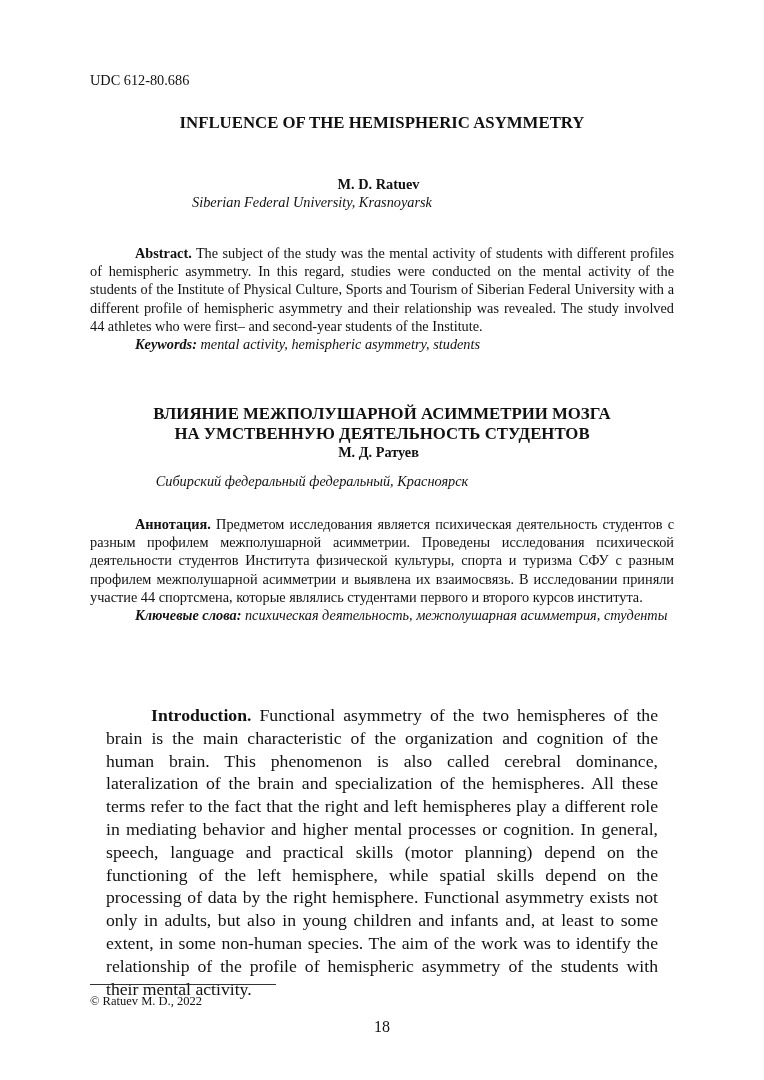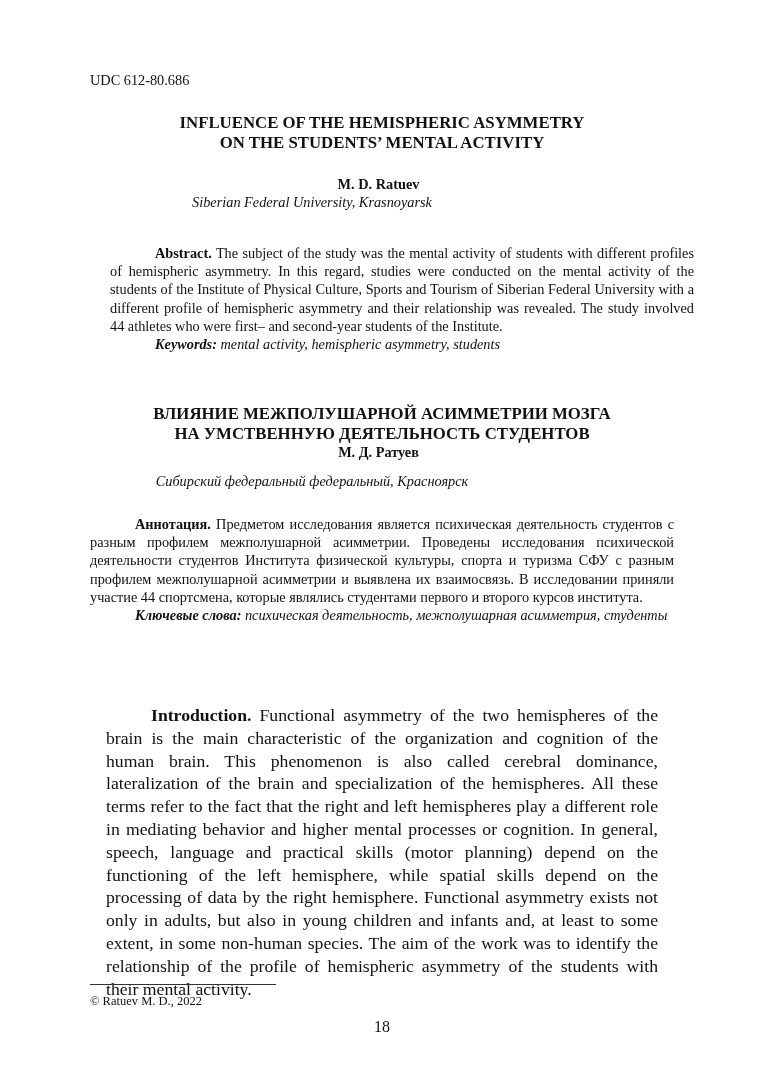--- a/index.html
+++ b/index.html
@@ -10,39 +10,38 @@
     .title { left: 0; width: 764px; text-align: center; font-weight: bold; font-size: 16.8px; line-height: 20px; }
     .title-en { top: 113px; }
     .title-ru { top: 404px; }
     .author { left: 0; width: 757px; text-align: center; font-weight: bold; font-size: 14.3px; }
     .author-en { top: 176px; }
     .author-ru { top: 444px; }
     .affil { left: 0; width: 624px; text-align: center; font-style: italic; font-size: 14.3px; line-height: 19px; }
     .affil-en { top: 193px; }
     .affil-ru { top: 472px; }
     .abstract { left: 90px; width: 584px; font-size: 14.3px; line-height: 18.2px; text-align: justify; }
-    .abstract-en { top: 244px; margin-left: 20px; }
+    .abstract-en { top: 244px; }
     .abstract-ru { top: 515px; }
     .abstract p { margin: 0; text-indent: 45px; }
     .kw { font-style: italic; }
     .kw b { font-style: italic; }
     .intro { left: 90px; width: 584px; top: 688px; font-size: 17.7px; line-height: 22.8px; text-align: justify; }
     .intro p { margin: 16px; text-indent: 45px; }
     .fn-rule { left: 90px; top: 984px; width: 186px; height: 1px; background: #333; }
     .footnote { left: 90px; top: 994px; font-size: 12.5px; }
     .page-num { left: 0; width: 764px; text-align: center; top: 1018px; font-size: 16px; }
   </style>
 </head>
 <body>
 
 <div class="abs udc">UDC 612-80.686</div>
 
 <div class="abs title title-en">
   <div>INFLUENCE OF THE HEMISPHERIC ASYMMETRY</div>
-  <div>ON THE STUDENTS’ MENTAL ACTIVITY</div>
 </div>
 
 <div class="abs author author-en">M. D. Ratuev</div>
 <div class="abs affil affil-en">
   <div>Siberian Federal University, Krasnoyarsk</div>
 </div>
 
 <div class="abs abstract abstract-en">
   <p><b>Abstract.</b><span> The subject of the study was the mental activity of students with different profiles of hemispheric asymmetry. In this regard, studies were conducted on the mental activity of the students of the Institute of Physical Culture, Sports and Tourism of Siberian Federal University with a different profile of hemispheric asymmetry and their relationship was revealed. The study involved 44 athletes who were first– and second-year students of the Institute.</span></p>
   <p class="kw"><b>Keywords:</b><span> mental activity, hemispheric asymmetry, students</span></p>

